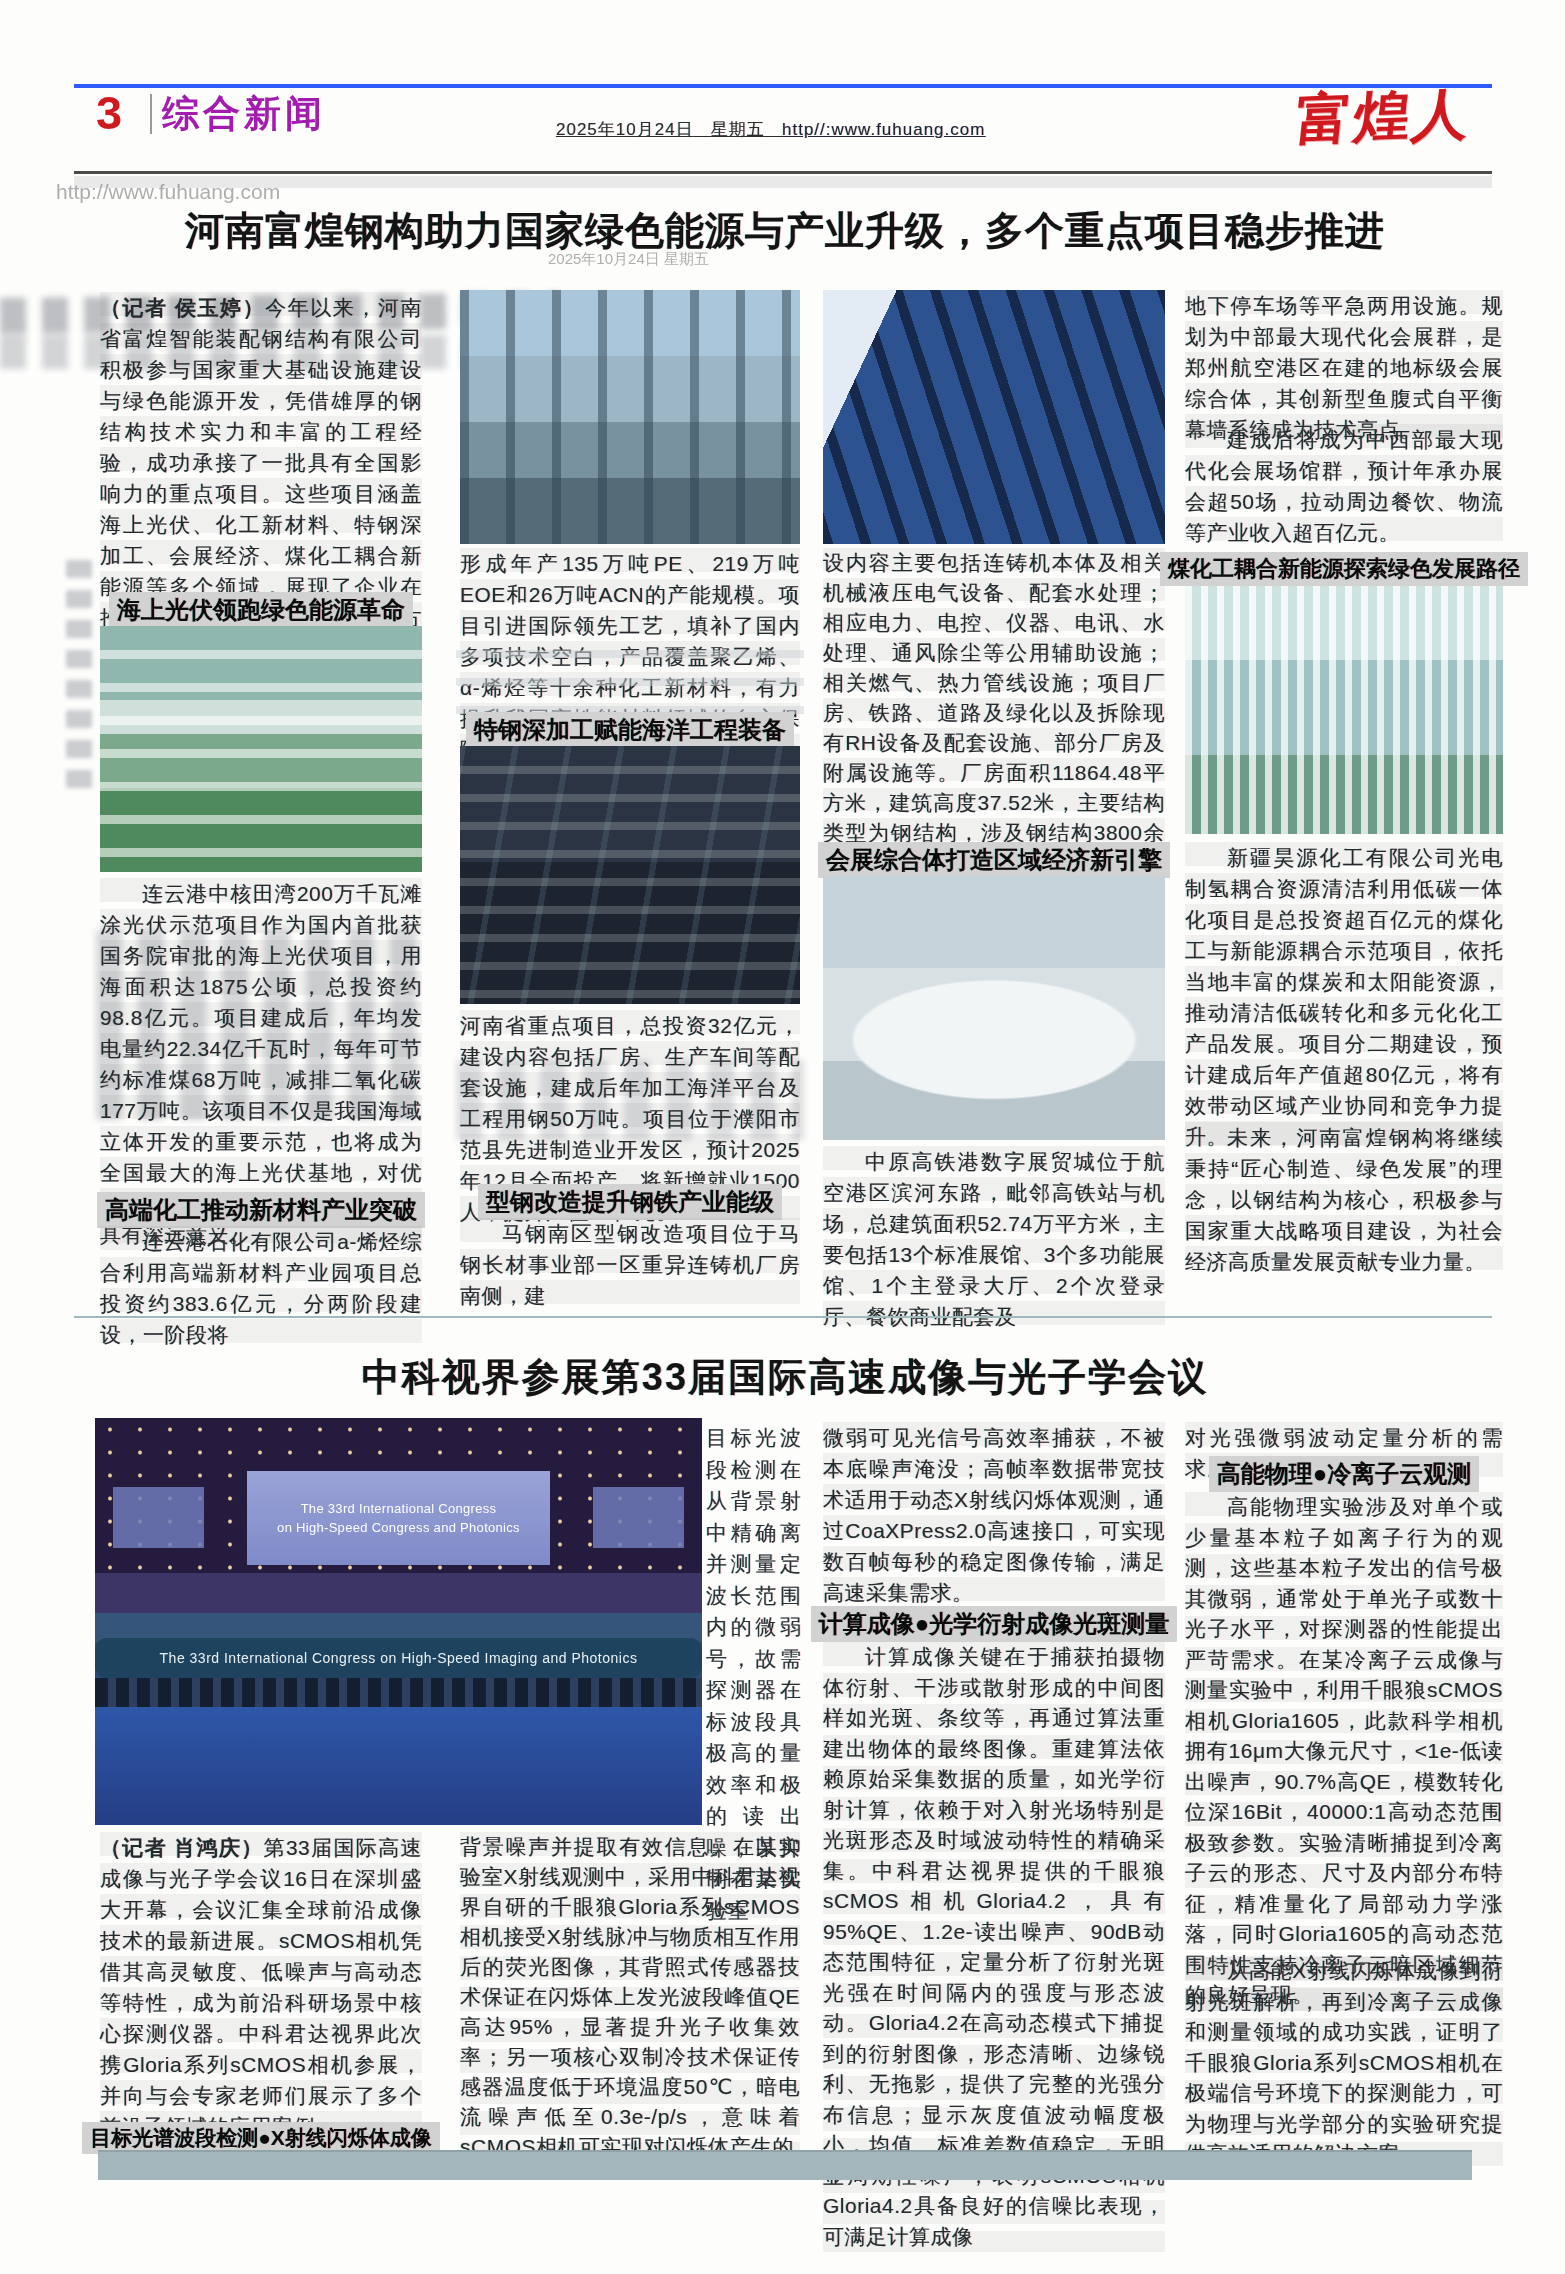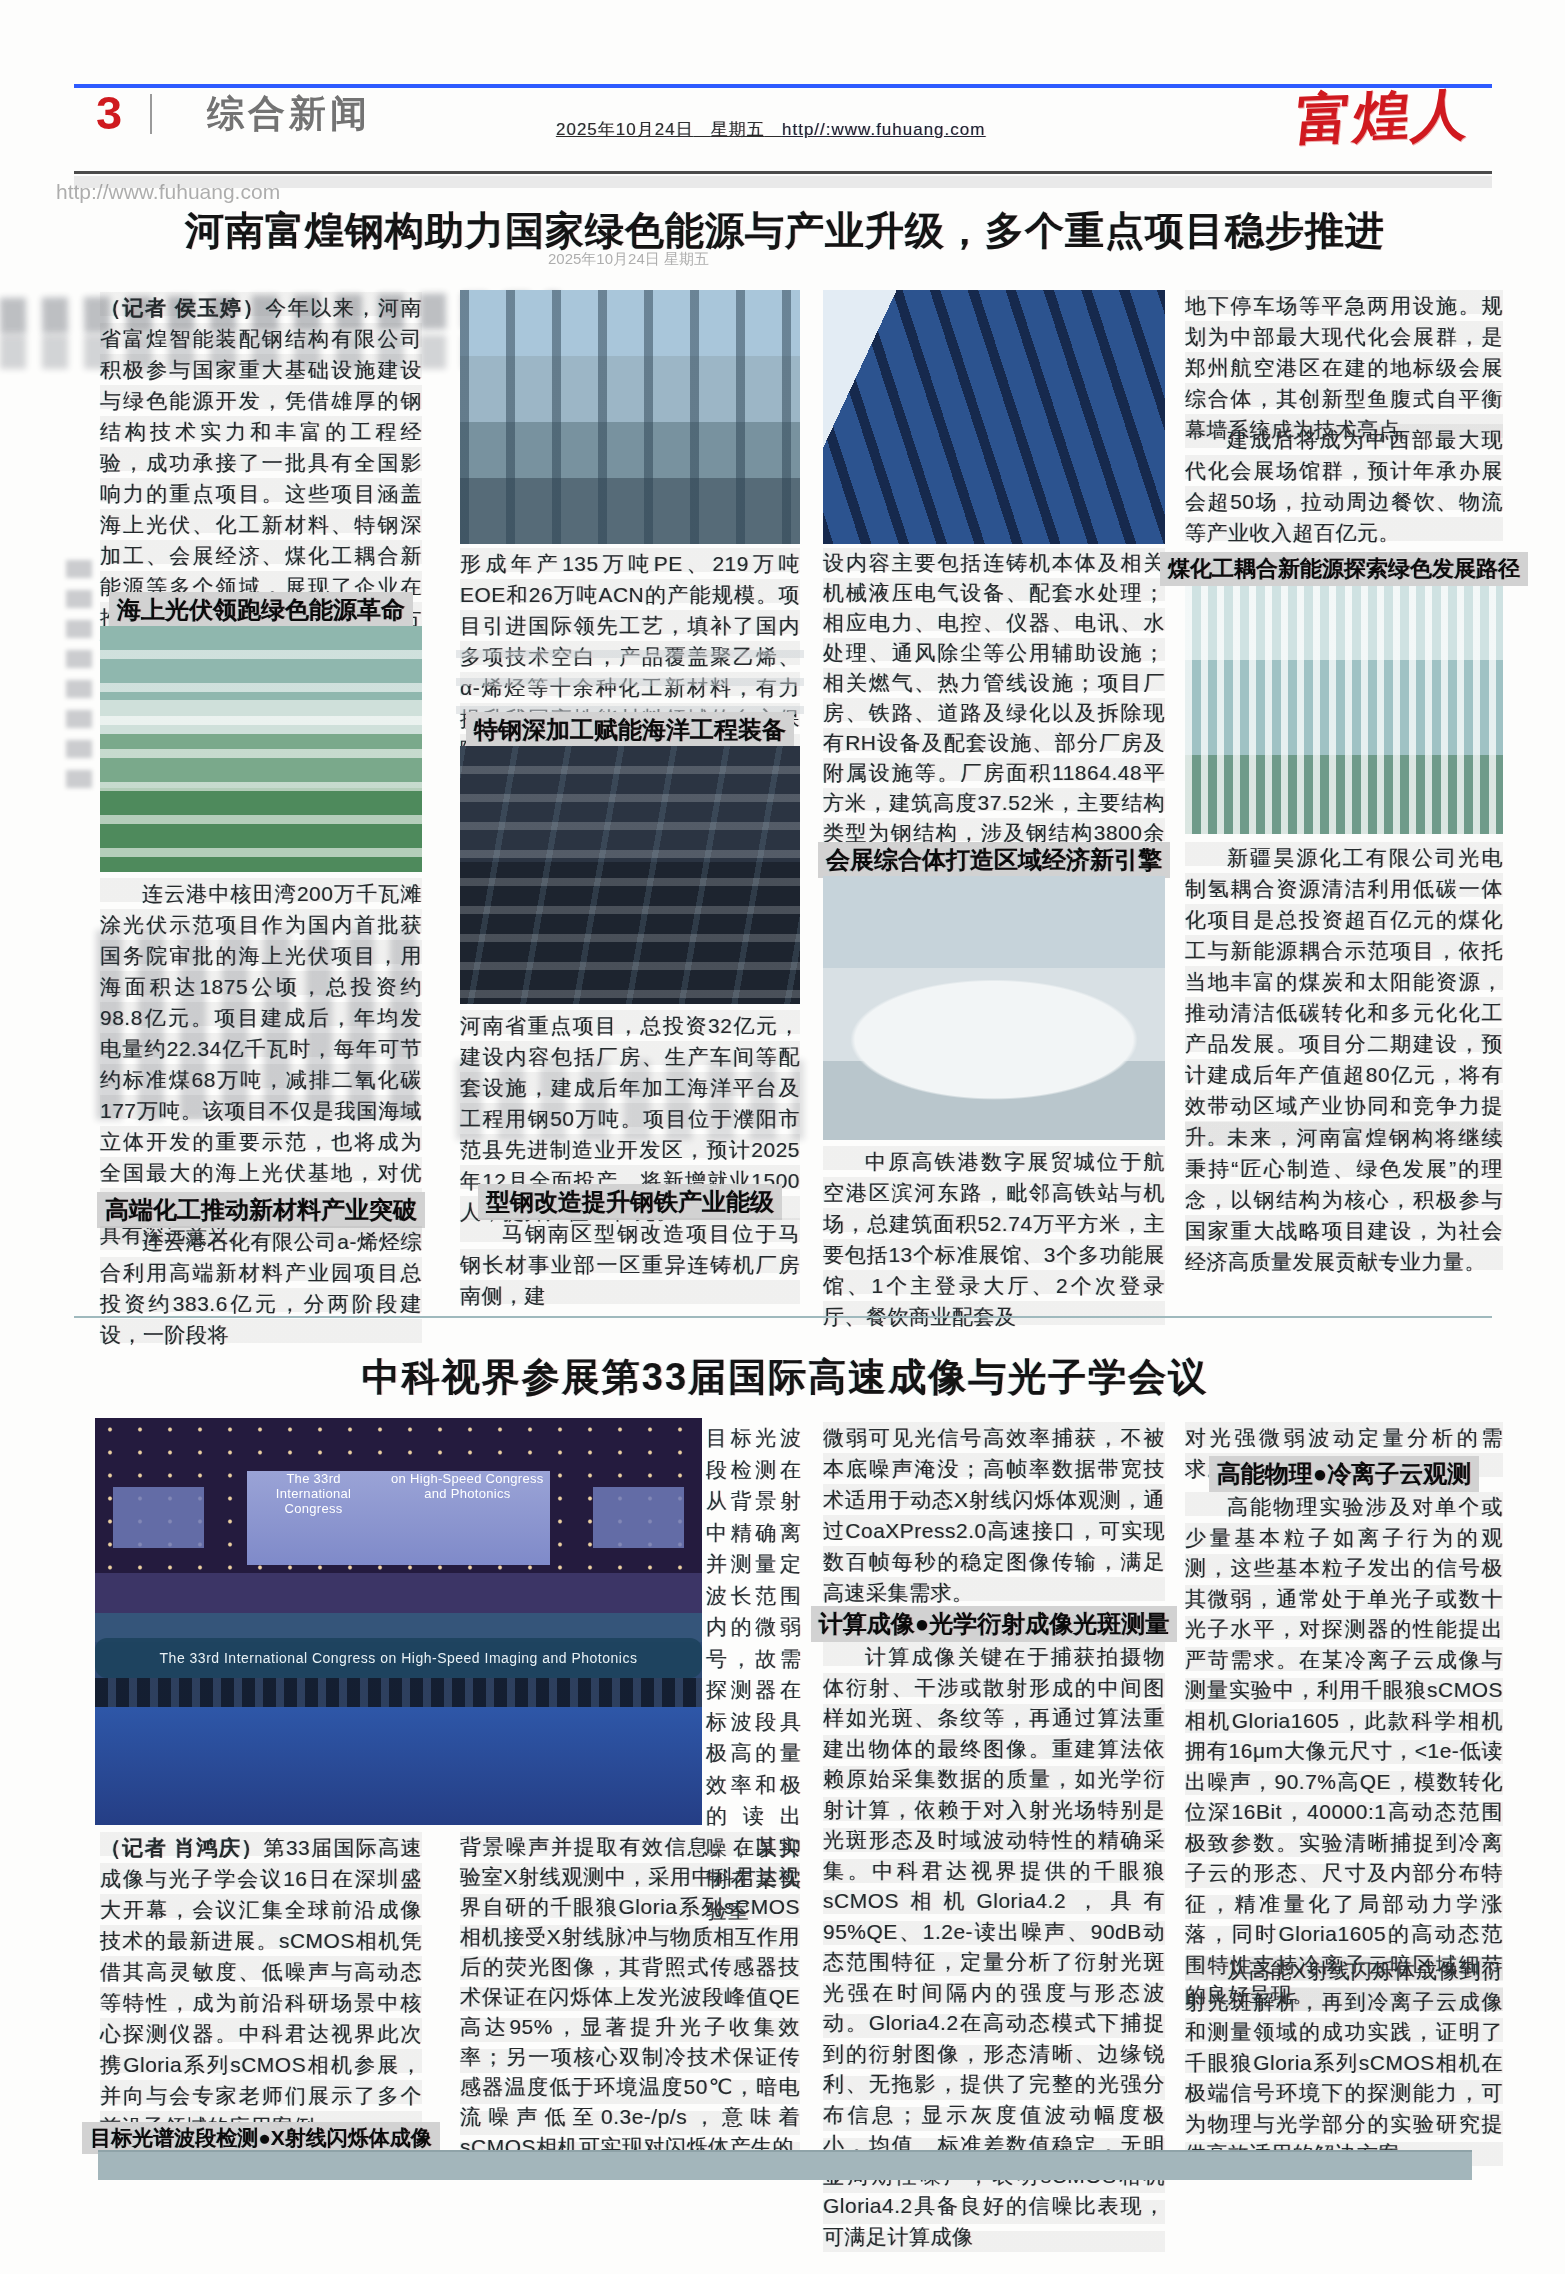--- a/index.html
+++ b/index.html
@@ -6,21 +6,21 @@
   .page{position:relative;width:1565px;height:2274px;background:#fdfdfc;overflow:hidden;
         font-family:"Liberation Sans","DejaVu Sans",sans-serif;color:#23282a;}
   .abs{position:absolute;}
 
   
   .rule-blue{height:4px;background:#2e5bff;}
   .rule-dark{height:3px;background:#4b4b4b;}
   .band{height:12px;background:#e9e9e9;}
   .pagenum{font-size:47px;font-weight:900;color:#cf1a1f;line-height:1;}
   .pagenum-bar{width:2px;background:#9a9a9a;}
-  .section{font-size:37px;font-weight:900;color:#737373;letter-spacing:4px;line-height:1;margin-left:45px;}
+  .section{font-size:37px;font-weight:900;color:#a21caf;letter-spacing:4px;line-height:1;}
   .dateline{font-size:17px;color:#2c2c2c;letter-spacing:1px;white-space:nowrap;
             text-shadow:0.6px 0 rgba(190,40,70,.25), -0.6px 0 rgba(0,150,145,.3);}
   .dateline a{color:#223;text-decoration:underline;}
   .masthead{font-size:56px;font-weight:900;color:#d0191f;transform:skewX(-8deg) rotate(-2deg);
             letter-spacing:2px;text-shadow:1px 1px 0 rgba(208,25,31,.35);}
 
   
   .headline{font-weight:900;color:#141414;text-align:center;
             text-shadow:0.8px 0 rgba(190,40,70,.28), -0.8px 0 rgba(0,150,145,.3);}
   .h1a{font-size:39px;letter-spacing:1px;}
@@ -58,21 +58,21 @@
       repeating-linear-gradient(90deg, rgba(255,255,255,.75) 0 7px, rgba(255,255,255,0) 7px 16px),
       linear-gradient(180deg,#cfe2e2 0 30%,#9fc2c4 30% 68%,#6f9b8a 68% 100%);}
   .streaks{background:repeating-linear-gradient(180deg, rgba(255,255,255,0) 0 24px, rgba(255,255,255,.72) 24px 33px);}
   .graylines{background:repeating-linear-gradient(180deg, rgba(200,205,208,0) 0 20px, rgba(205,210,214,.5) 20px 28px);}
 
   
   .conf{background:linear-gradient(180deg,#241b3e 0 38%,#3c3566 38% 48%,#35557a 48% 55%,#2e4a74 55% 72%,#2a3f8f 72% 100%);}
   .conf-lights{background-image:radial-gradient(circle, rgba(255,226,170,.9) 1.3px, rgba(255,226,170,0) 2.6px);
                background-size:30px 23px;}
   .conf-screen{background:linear-gradient(180deg,#9aa3d6,#7f8ac9);color:#fff;text-align:center;
-               display:flex;flex-direction:row;justify-content:center;gap:4px;
+               display:flex;flex-direction:column;justify-content:center;gap:4px;
                font-size:13px;letter-spacing:.3px;}
   .conf-side{background:#6f7ab8;opacity:.85;}
   .conf-banner{background:rgba(28,66,92,.88);color:#eaf2f6;display:flex;align-items:center;
                justify-content:center;font-size:14px;letter-spacing:.5px;white-space:nowrap;}
   .conf-floor{background:linear-gradient(180deg,#2e57a8,#253e85);}
   .conf-crowd{background:repeating-linear-gradient(90deg, rgba(8,10,18,.85) 0 13px, rgba(45,50,66,.55) 13px 21px);}
 
   
   .smudge{filter:blur(3px);opacity:.45;background:
       repeating-linear-gradient(90deg, rgba(38,44,58,.65) 0 26px, rgba(38,44,58,0) 26px 42px);}

